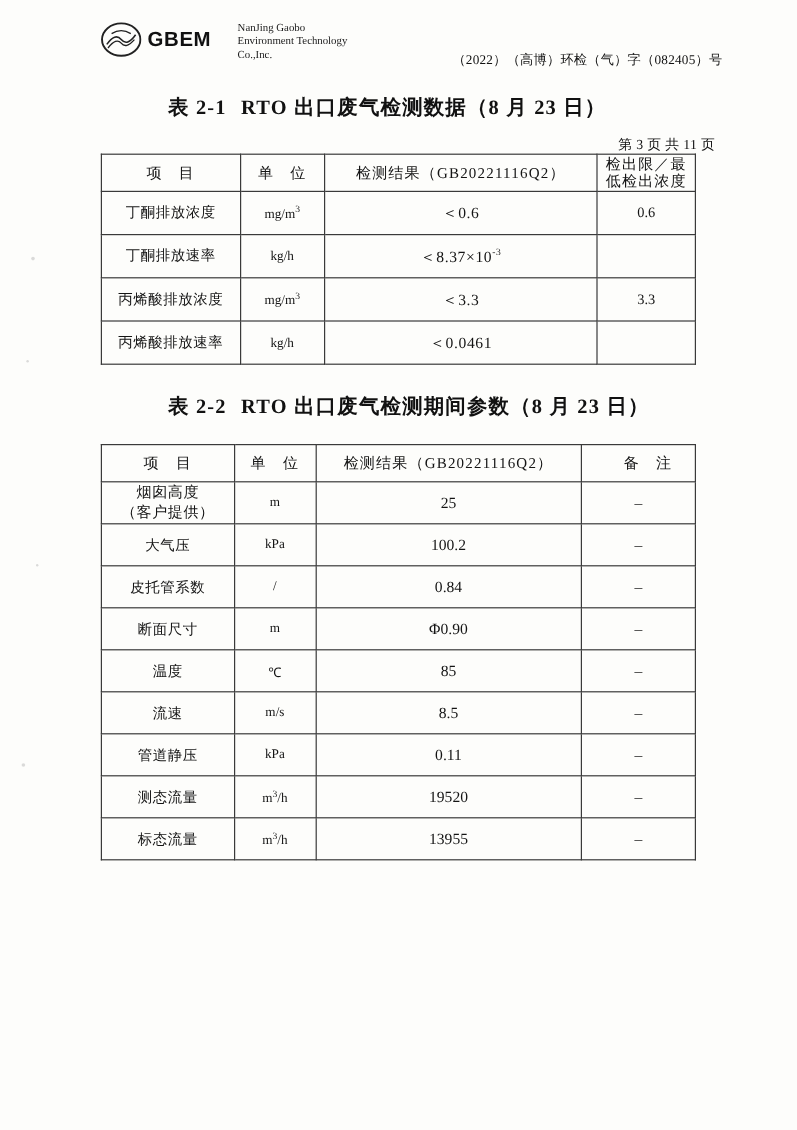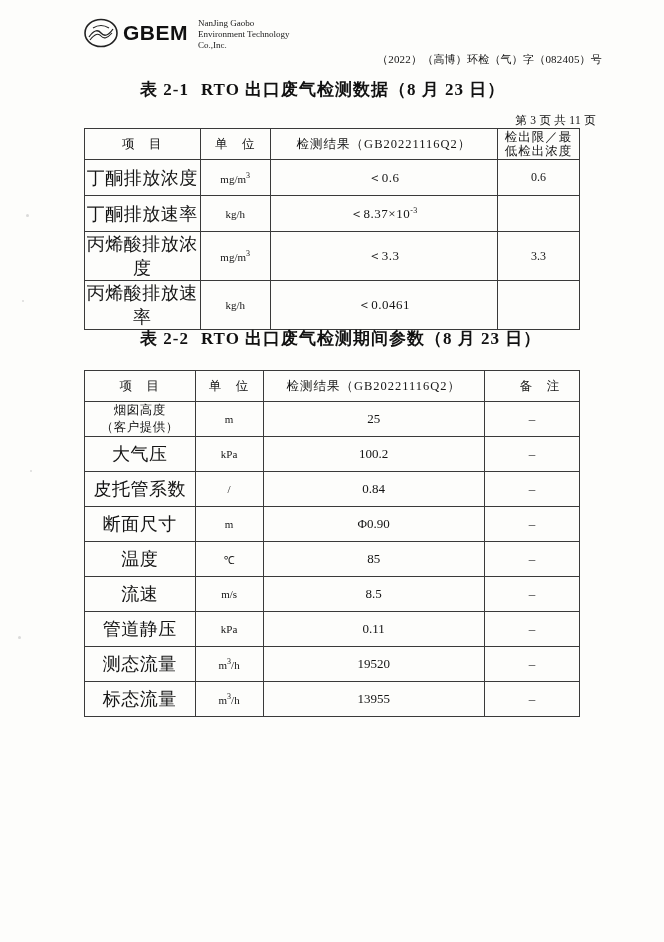--- a/index.html
+++ b/index.html
@@ -37,38 +37,38 @@
   }
   .logo-mark {
     width: 34px;
     height: 30px;
     position: relative;
   }
   .logo-mark svg { display: block; }
   .logo-text {
     font-family: "Liberation Sans", sans-serif;
     font-weight: bold;
-    font-size: 21px;
+    font-size: 17px;
     letter-spacing: 0.5px;
     margin-left: 5px;
     color: #111;
   }
   .company-lines {
     position: absolute;
     left: 198px;
     top: 0px;
     font-family: "Liberation Serif", serif;
     font-size: 9px;
     line-height: 11px;
     color: #1a1a1a;
   }
   .doc-code {
     position: absolute;
     right: 62px;
-    top: 34px;
+    top: 24px;
     font-size: 11px;
     letter-spacing: 0.2px;
     white-space: nowrap;
     color: #111;
   }
   .page-count {
     position: absolute;
     right: 68px;
     top: 113px;
     font-size: 11.5px;
@@ -116,21 +116,21 @@
   .t1 .c-limit  { width: 82px; }
 
   .t2 .c-item   { width: 116px; }
   .t2 .c-unit   { width: 70px; }
   .t2 .c-result { width: 228px; }
   .t2 .c-note   { width: 82px; padding-left: 16px; }
 
   .t1 tbody td { height: 35px; }
   .t2 tbody td { height: 34px; }
 
-  .cell-item   { font-size: 18px; letter-spacing: 0.5px; }
+  .cell-item   { font-size: 12px; letter-spacing: 0.5px; }
   .cell-unit   { font-size: 11px; }
   .cell-result { font-size: 13px; }
   .cell-limit  { font-size: 12px; }
   .cell-note   { font-size: 12px; }
 
   .hdr-sub { font-size: 11px; border-radius: 11px; }
   .limit-head {
     font-size: 10.5px;
     line-height: 14px;
     letter-spacing: 0.2px;

